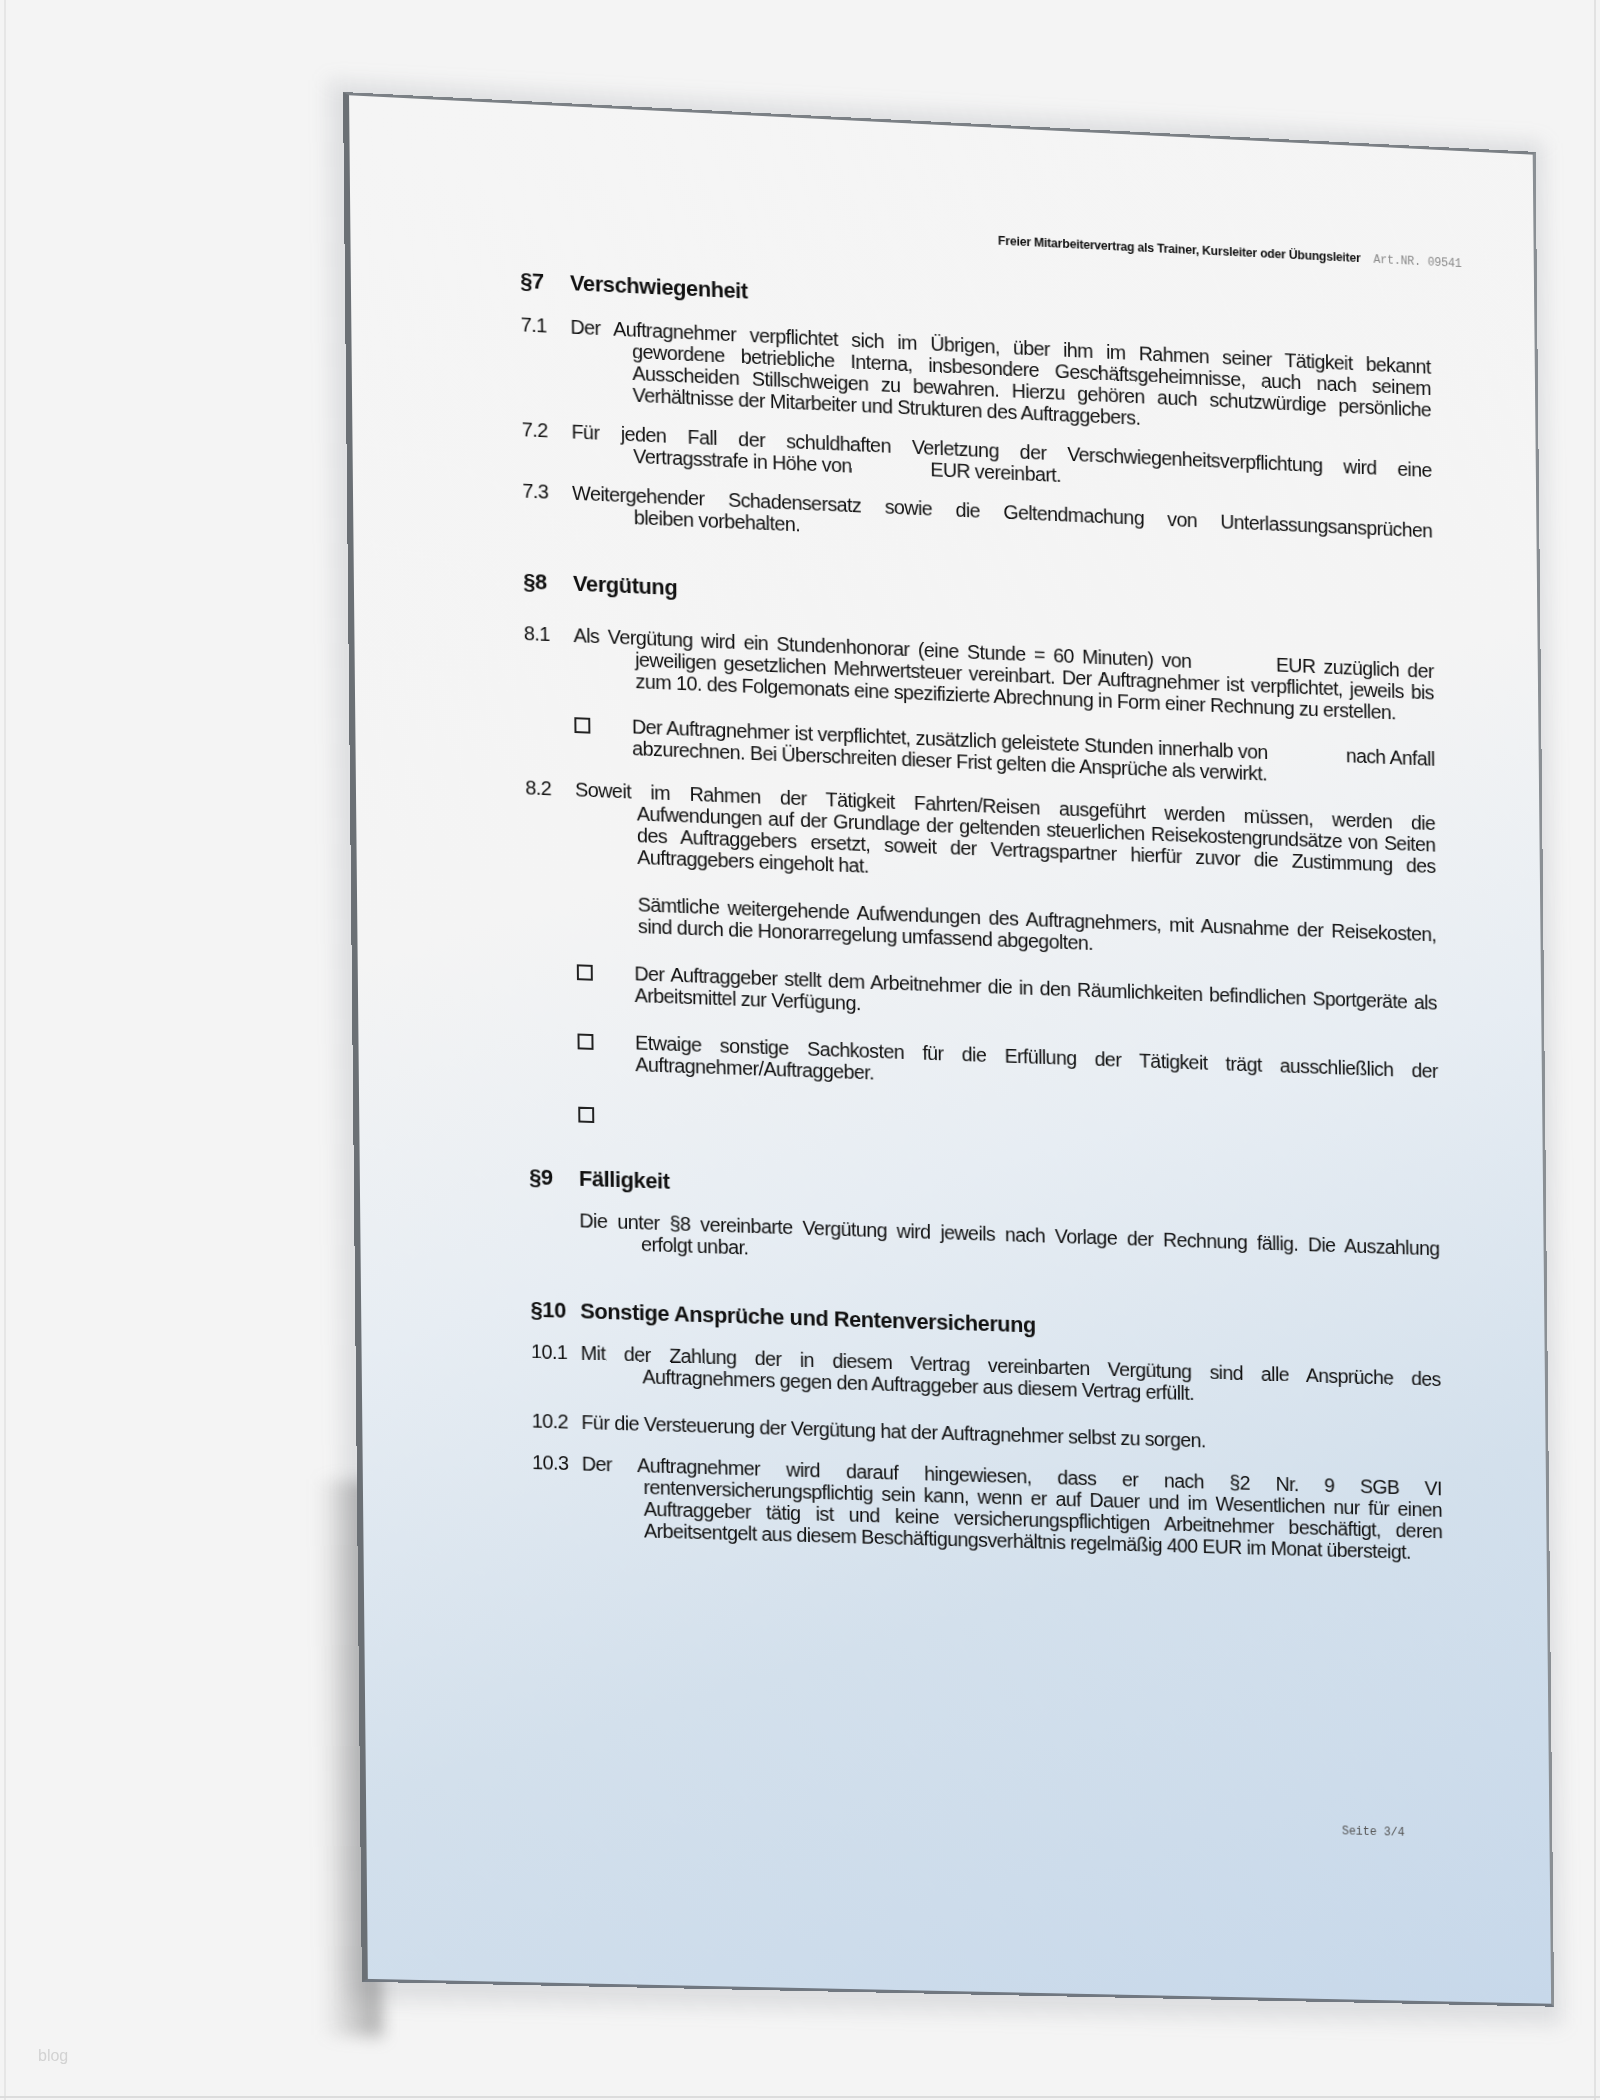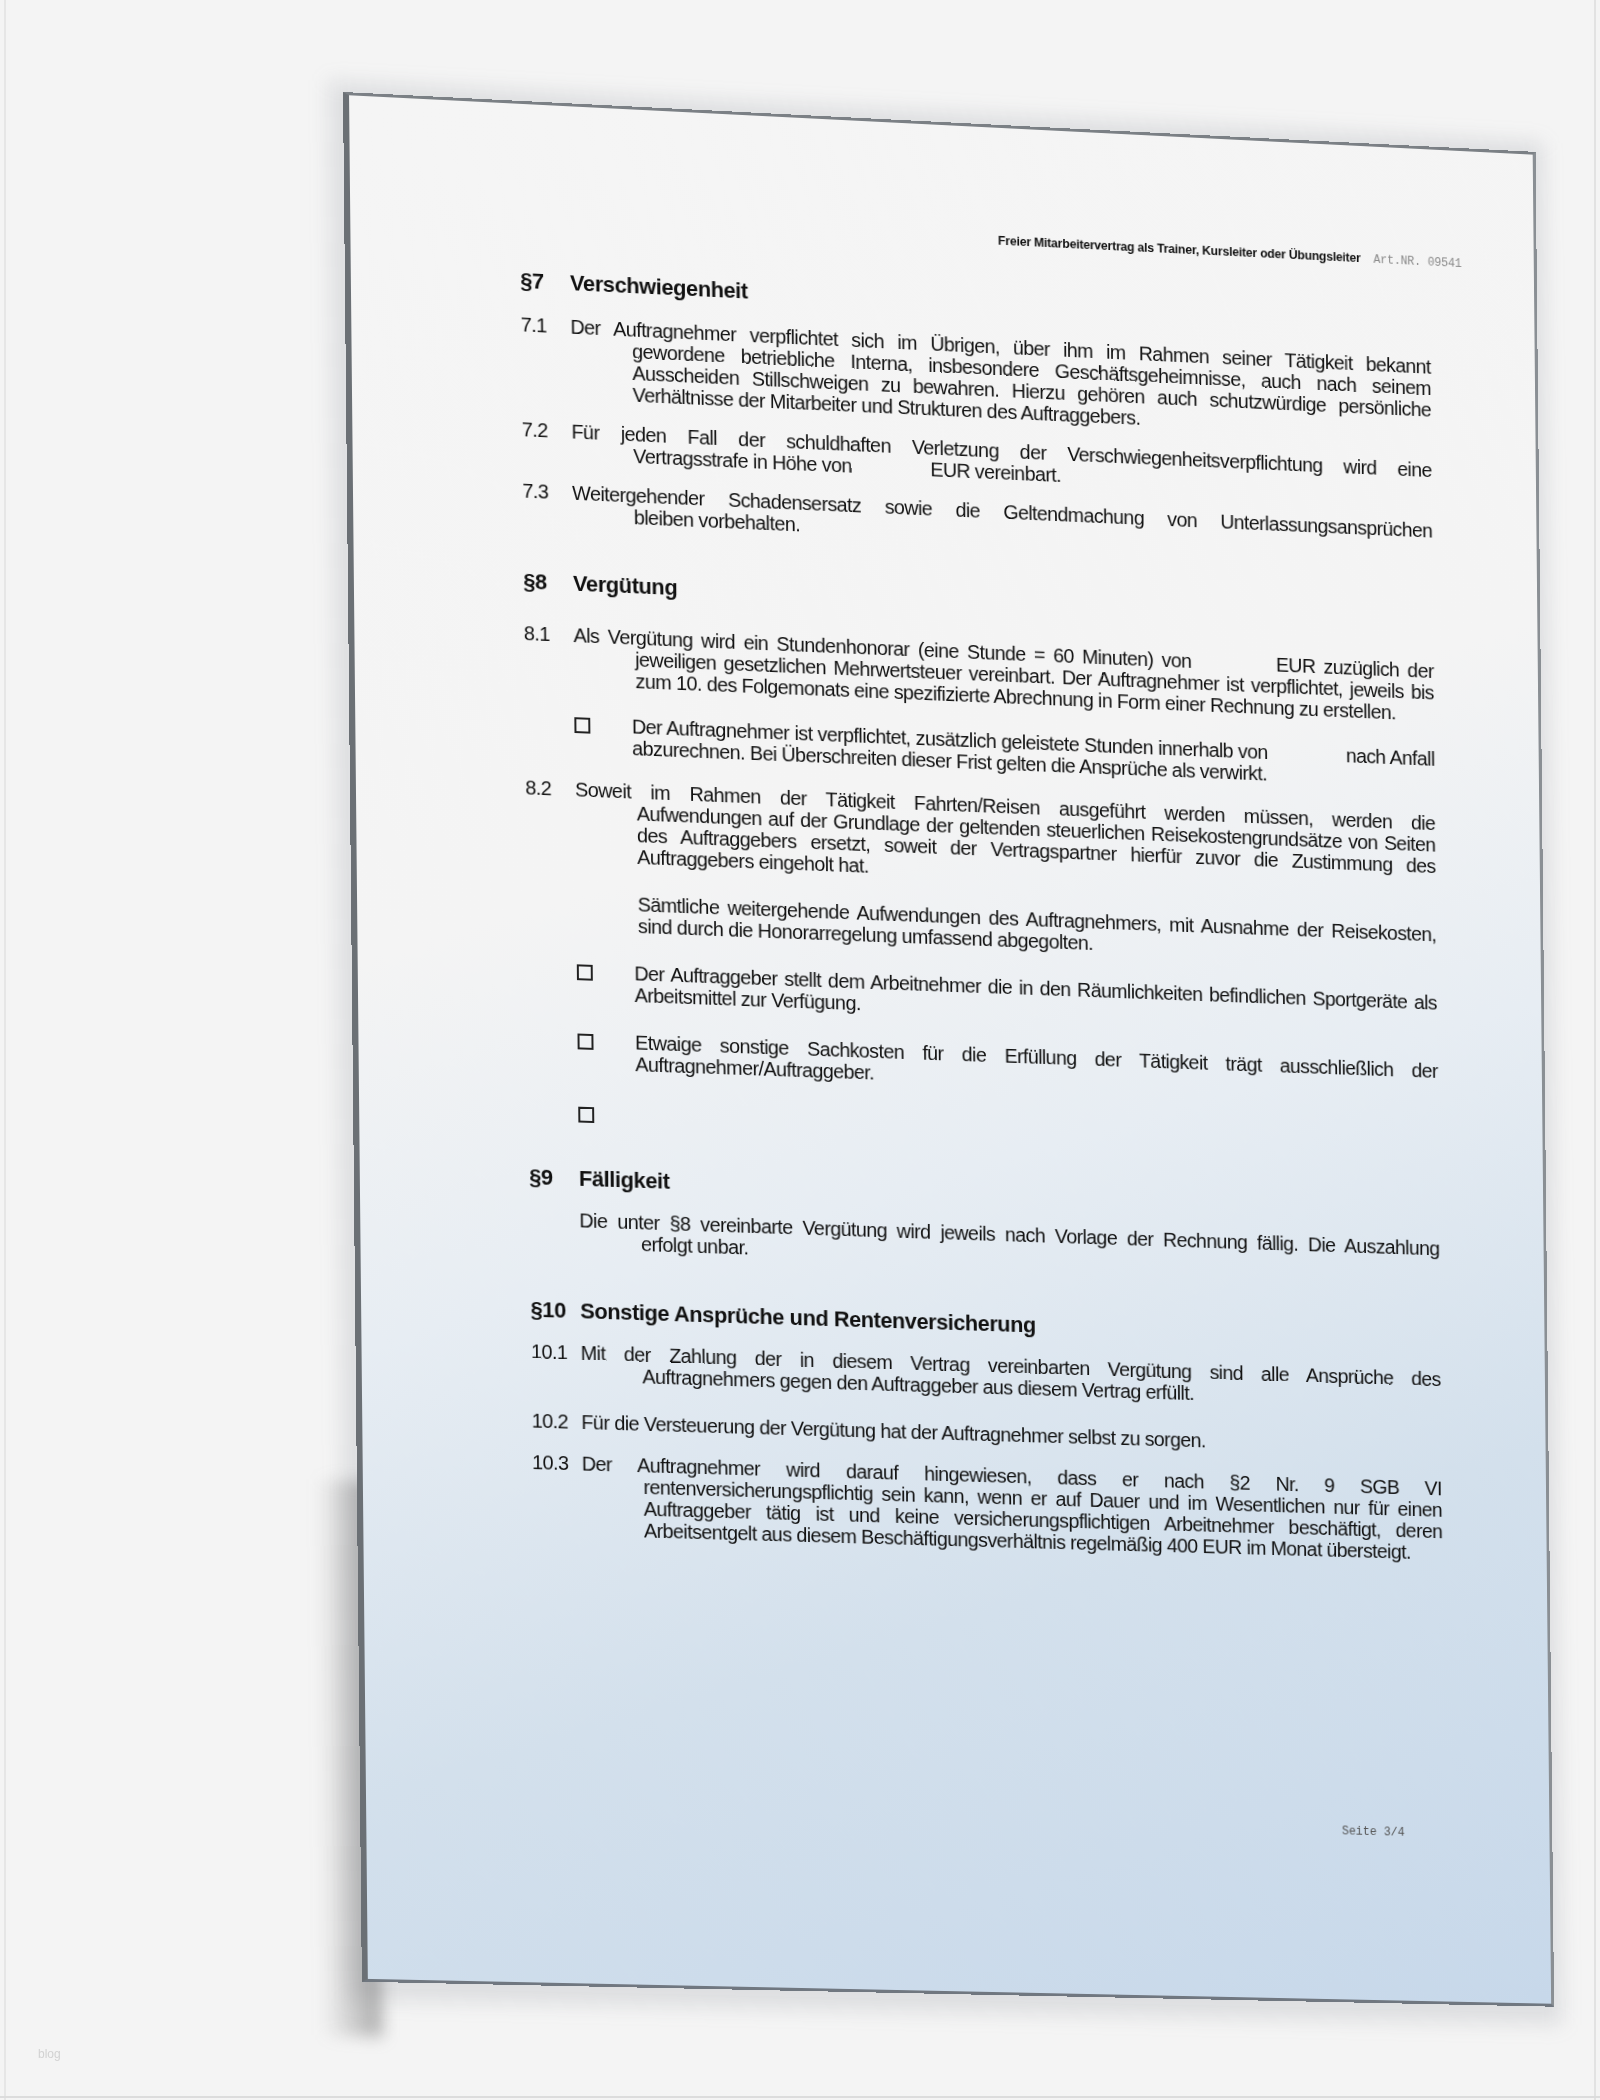--- a/index.html
+++ b/index.html
@@ -5,21 +5,21 @@
   html, body { margin:0; padding:0; }
   body {
     width:1600px; height:2100px; overflow:hidden; position:relative;
     background:#f4f4f4;
     font-family:"Liberation Sans", sans-serif;
   }
   .frame-line-right { position:absolute; left:1594px; top:0; width:2px; height:2100px; background:#e2e2e2; }
   .frame-line-bottom { position:absolute; left:0; top:2096px; width:1600px; height:2px; background:#dcdcdc; }
   .frame-line-left { position:absolute; left:4px; top:0; width:2px; height:2100px; background:#e6e6e6; }
 
-  .watermark { position:absolute; left:38px; top:2047px; font-size:12px; color:#d2d2d2; }
+  .watermark { position:absolute; left:38px; top:2047px; font-size:16px; color:#d2d2d2; }
 
   
   .page-wrap {
     position:absolute; left:343px; top:92px; width:1215px; height:1905px;
     transform-origin: 0 0;
     transform: matrix3d(1,0.0502,0,0.0000155, 0.0099,0.992,0,0, 0,0,1,0, 0,0,0,1);
   }
   .page-shadow {
     position:absolute; left:-14px; top:-10px; right:-8px; bottom:-18px;
     background:rgba(120,130,140,0.18);

